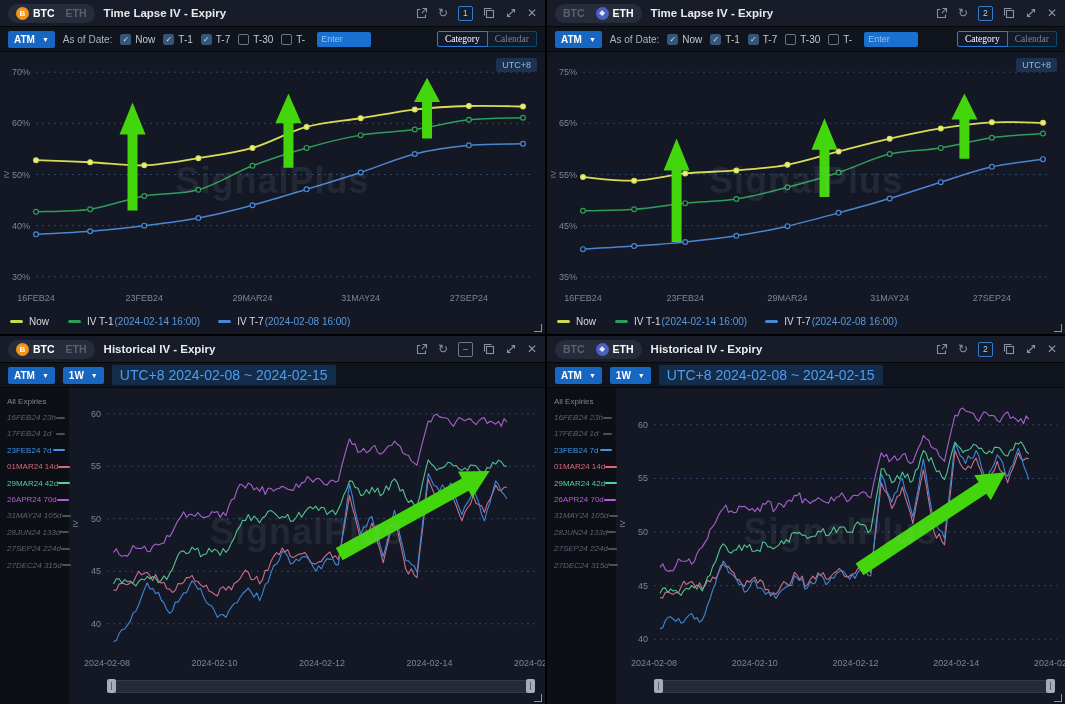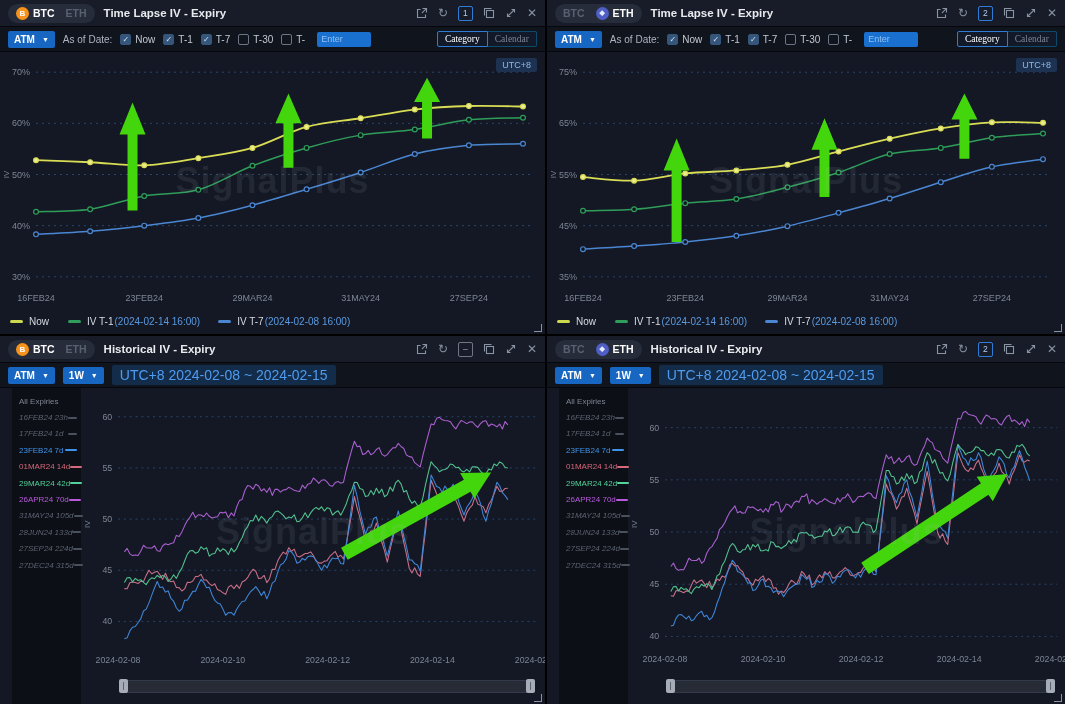--- a/index.html
+++ b/index.html
@@ -39,21 +39,21 @@
   
   .chart-wrap{position:relative;flex:1;min-height:0;}
   .chart-wrap svg{position:absolute;inset:0;width:100%;height:100%;}
   .utc-badge{position:absolute;top:6px;right:8px;background:#1d3250;color:#8fb8e8;font-size:9px;padding:2px 6px;border-radius:2px;}
   .watermark{position:absolute;top:50%;left:50%;transform:translate(-50%,-50%);font-size:36px;font-weight:bold;color:rgba(173,186,207,0.10);letter-spacing:1px;pointer-events:none;white-space:nowrap;z-index:1;}
   .legend{height:25px;min-height:25px;display:flex;align-items:center;gap:18px;padding:0 10px;font-size:10px;color:#d6dae2;}
   .legend-item{display:flex;align-items:center;cursor:pointer;}
   .legend .dash{width:13px;height:3px;border-radius:2px;display:inline-block;margin-right:6px;}
   .legend .time{color:#5a9ae0;font-size:10px;margin-left:1px;}
   
-  .body{flex:1;display:flex;min-height:0;padding-left:12px;}
+  .body{flex:1;display:flex;min-height:0;}
   .expiry-list{width:62px;min-width:62px;background:#0c0f16;padding:5px 0 0 7px;display:flex;flex-direction:column;font-size:8px;}
   .exp-item{display:flex;align-items:center;height:16.4px;cursor:pointer;padding-right:4px;}
   .exp-label{white-space:nowrap;font-weight:normal;}
   .exp-item .exp-dash{width:12px;height:2px;border-radius:1px;margin-left:auto;flex:none;}
   .exp-item.dim .exp-label{color:#5b6270;font-weight:normal;font-style:italic;}
   .exp-item.dim .exp-dash{background:#4a515e;width:9px;}
   .exp-item.head .exp-label{color:#7e8593;font-weight:normal;}
   .chart-col{flex:1;display:flex;flex-direction:column;position:relative;min-width:0;}
   .slider{height:22px;min-height:22px;position:relative;margin:0 10px 6px 38px;}
   .slider .track{position:absolute;left:0;right:0;top:4px;height:11px;background:#262b36;border:1px solid #323a4c;border-radius:6px;}

